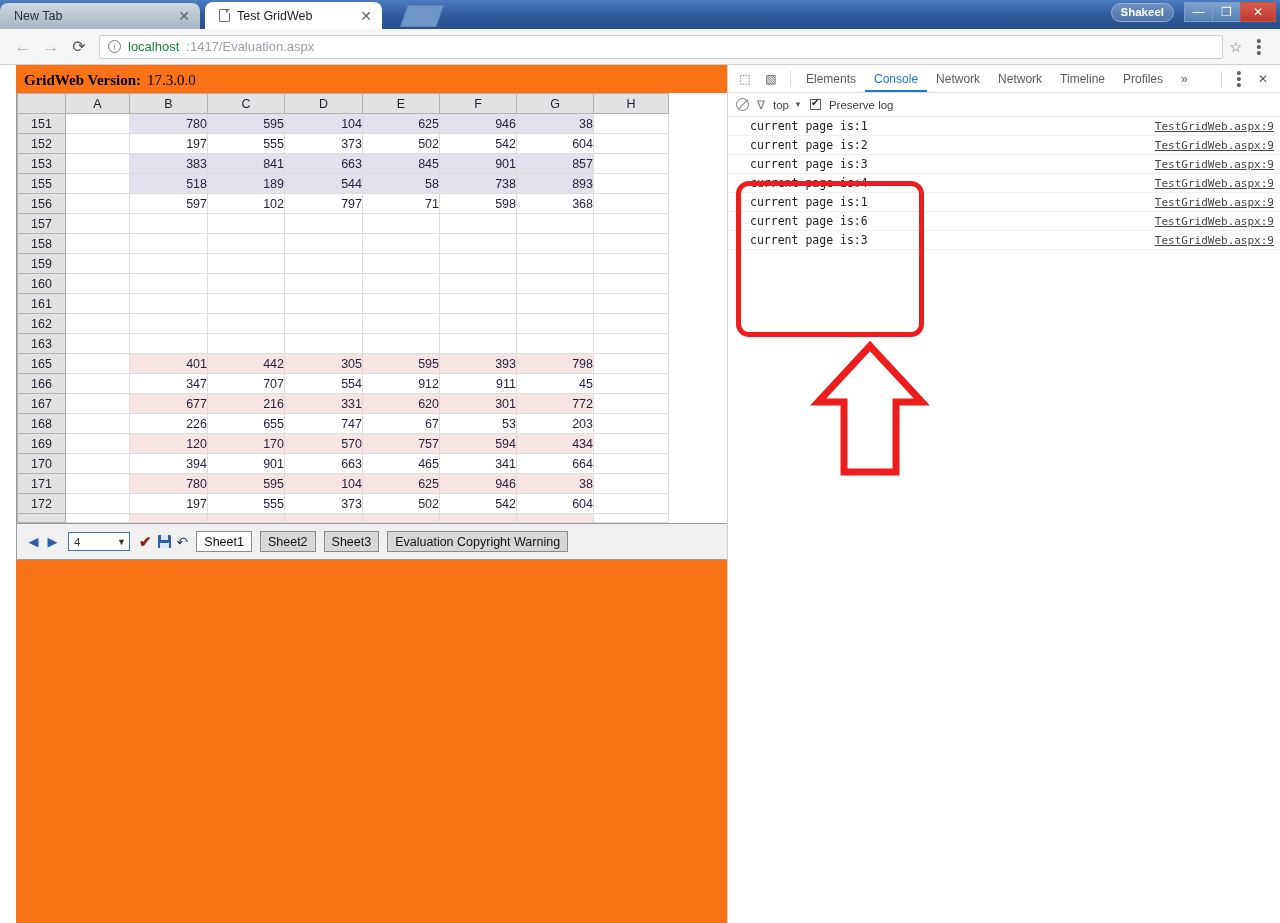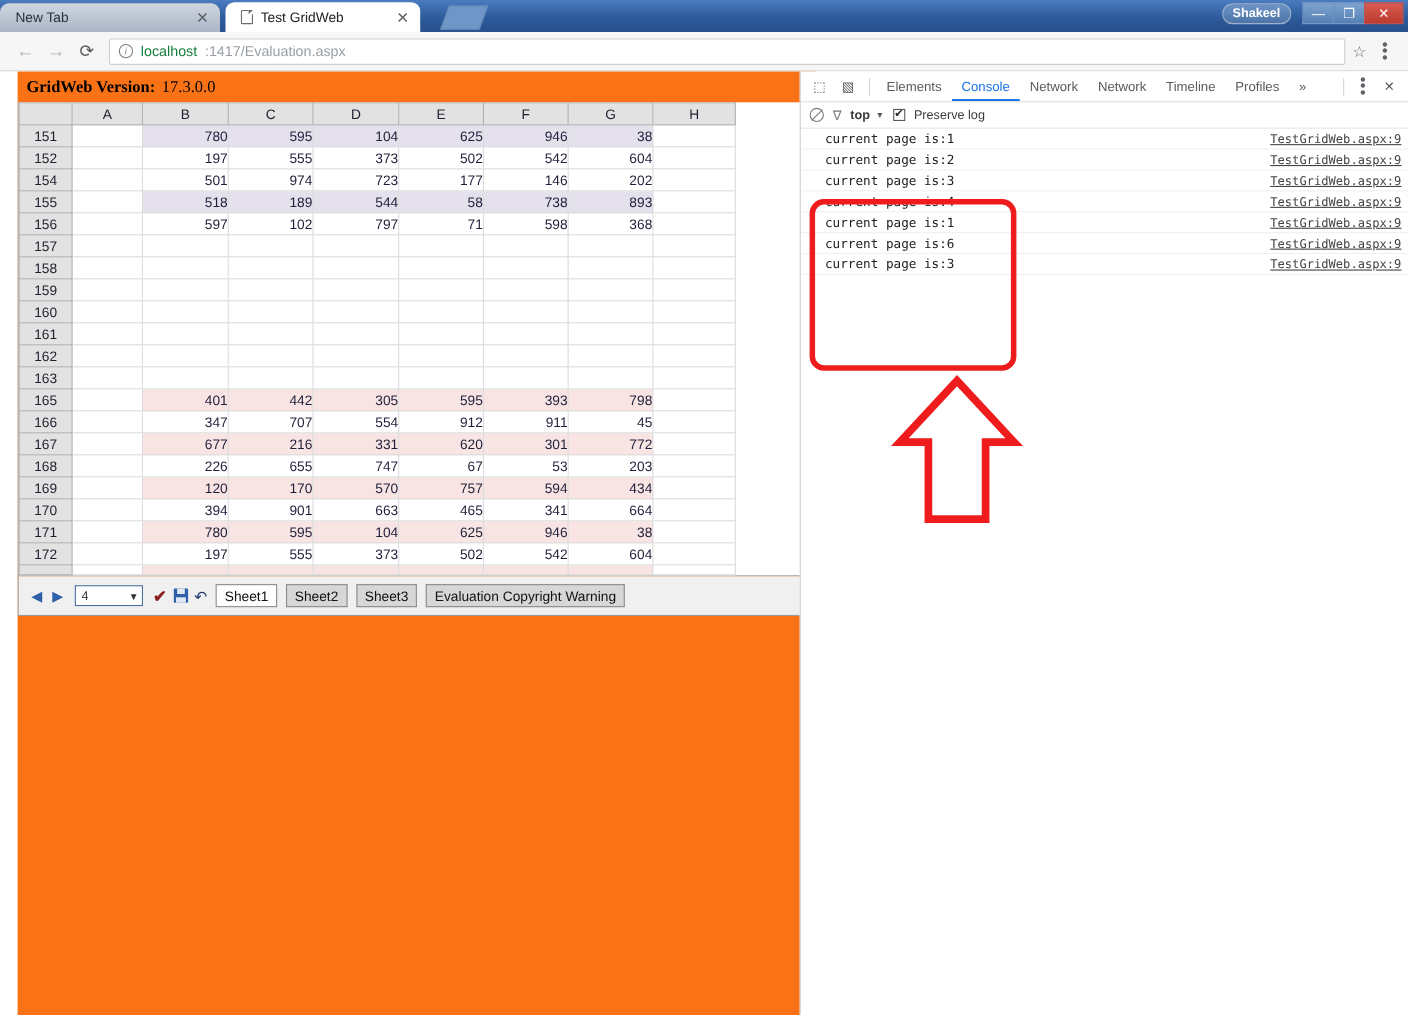--- a/index.html
+++ b/index.html
@@ -164,21 +164,21 @@
   .dt-tab { padding:0 9px; height:27px; display:flex; align-items:center; white-space:nowrap; }
   .dt-tab.active { color:#1a73e8; box-shadow:inset 0 -2px 0 #1a73e8; }
   .dt-spacer { flex:1; }
   .dt-filterbar {
     height:24px; display:flex; align-items:center; gap:8px; padding:0 8px;
     border-bottom:1px solid #e6e6e6; font-size:11.5px; color:#3c3c3c;
   }
   .no-icon { width:13px; height:13px; border:1.4px solid #7a7a7a; border-radius:50%; position:relative; }
   .no-icon:after{ content:""; position:absolute; left:-1px; top:4.5px; width:14px; height:1.4px; background:#7a7a7a; transform:rotate(-45deg); }
   .funnel { color:#7a7a7a; font-size:12px; }
-  .ctx-sel { display:flex; align-items:center; gap:5px;font-weight:bold; }
+  .ctx-sel { display:flex; align-items:center; gap:5px; }
   .caret { font-size:8px; color:#5a5a5a; }
   .chk { width:11px; height:11px; border:1px solid #5a5a5a; background:#fff; position:relative; }
   .chk:after{ content:"✔"; position:absolute; left:0px; top:-3px; font-size:10px; color:#222; }
 
   .console-rows { font-family:"DejaVu Sans Mono", monospace; font-size:11.5px; color:#222; }
   .crow {
     height:19px; display:flex; align-items:center; justify-content:space-between;
     border-bottom:1px solid #f0f0f0; padding:0 6px 0 22px;
   }
   .crow .src { color:#444; text-decoration:underline; font-size:11px; }
@@ -289,29 +289,29 @@
                 <td class="rowhdr">152</td>
                 <td class="cell a"></td>
                 <td class="cell data">197</td>
                 <td class="cell data">555</td>
                 <td class="cell data">373</td>
                 <td class="cell data">502</td>
                 <td class="cell data">542</td>
                 <td class="cell data">604</td>
                 <td class="cell"></td>
               </tr>
-              <tr class="band2">
-                <td class="rowhdr">154</td>
-                <td class="cell a"></td>
-                <td class="cell data">501</td>
-                <td class="cell data">974</td>
-                <td class="cell data">723</td>
-                <td class="cell data">177</td>
-                <td class="cell data">146</td>
-                <td class="cell data">202</td>
+              <tr class="band1">
+                <td class="rowhdr">153</td>
+                <td class="cell a"></td>
+                <td class="cell data">383</td>
+                <td class="cell data">841</td>
+                <td class="cell data">663</td>
+                <td class="cell data">845</td>
+                <td class="cell data">901</td>
+                <td class="cell data">857</td>
                 <td class="cell"></td>
               </tr>
               <tr class="band1">
                 <td class="rowhdr">155</td>
                 <td class="cell a"></td>
                 <td class="cell data">518</td>
                 <td class="cell data">189</td>
                 <td class="cell data">544</td>
                 <td class="cell data">58</td>
                 <td class="cell data">738</td>

